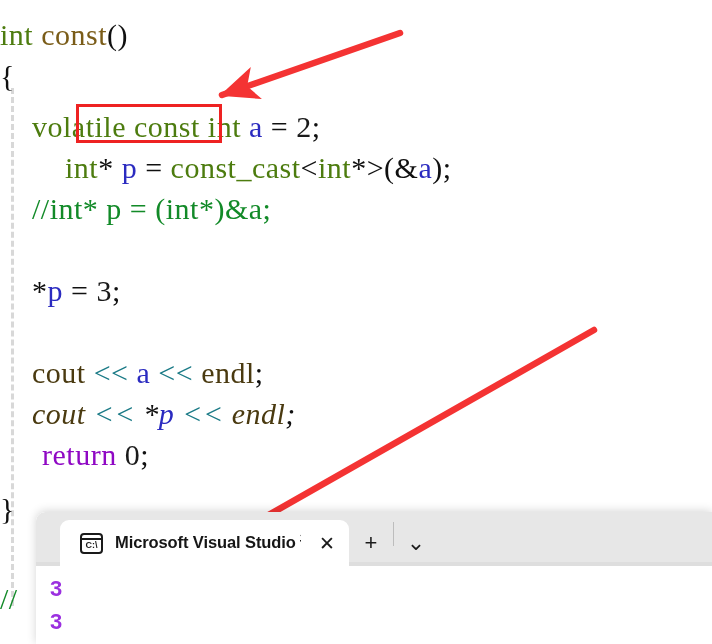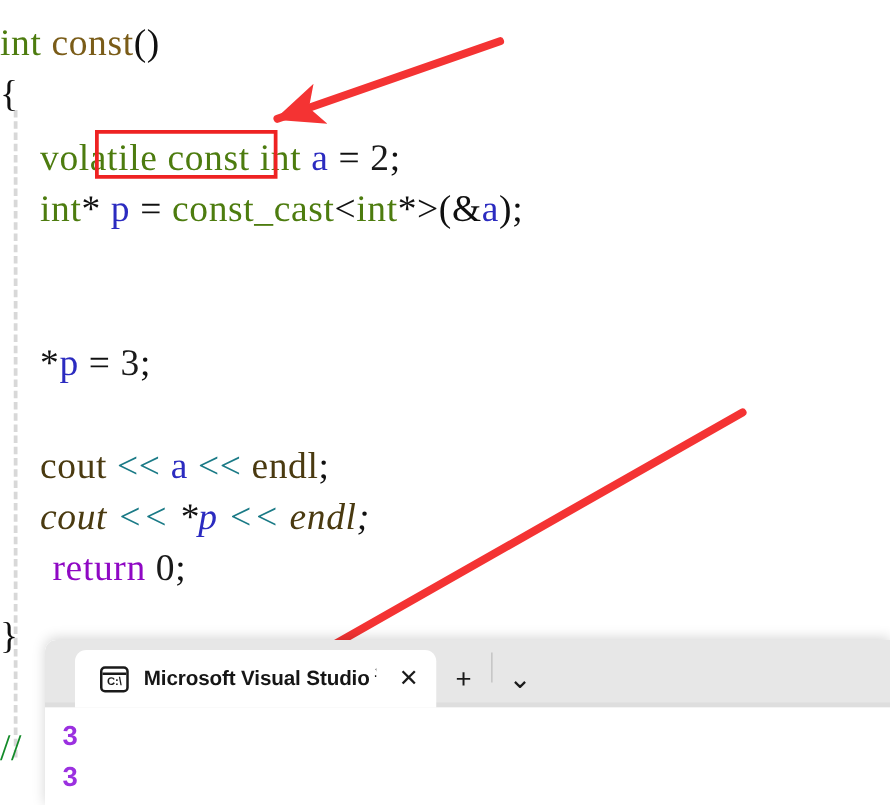--- a/index.html
+++ b/index.html
@@ -186,22 +186,22 @@
 <body>
 
 <div id="editor">
 
   <div id="indent-guide"></div>
 
   <div id="code-lines">
       <div class="code-line" style="top: 14px;"><span class="kw">int</span><span class="punc"> </span><span class="fn">const</span><span class="punc">()</span></div>
       <div class="code-line" style="top: 55px;"><span class="punc">{</span></div>
       <div class="code-line" style="top: 106px;"><span class="punc">    </span><span class="kw">volatile</span><span class="punc"> </span><span class="kw">const</span><span class="punc"> </span><span class="kw">int</span><span class="punc"> </span><span class="var">a</span><span class="punc"> = </span><span class="num">2</span><span class="punc">;</span></div>
-      <div class="code-line" style="top: 147px;"><span class="punc">    </span><span class="kw">int</span><span class="punc">* </span><span class="var">p</span><span class="punc"> = </span><span class="kw">const_cast</span><span class="punc">&lt;</span><span class="kw">int</span><span class="punc">*&gt;(&amp;</span><span class="var">a</span><span class="punc">);</span></div>
-      <div class="code-line" style="top: 188px;"><span class="punc">    </span></div>
+      <div class="code-line" style="top: 147px; margin-left: 33px;"><span class="punc">    </span><span class="kw">int</span><span class="punc">* </span><span class="var">p</span><span class="punc"> = </span><span class="kw">const_cast</span><span class="punc">&lt;</span><span class="kw">int</span><span class="punc">*&gt;(&amp;</span><span class="var">a</span><span class="punc">);</span></div>
+      <div class="code-line" style="top: 188px;"><span class="punc">    </span><span class="cmt">//int* p = (int*)&amp;a;</span></div>
       <div class="code-line" style="top: 229px;"></div>
       <div class="code-line" style="top: 270px;"><span class="punc">    </span><span class="punc">*</span><span class="var">p</span><span class="punc"> = </span><span class="num">3</span><span class="punc">;</span></div>
       <div class="code-line" style="top: 311px;"></div>
       <div class="code-line" style="top: 352px;"><span class="punc">    </span><span class="obj">cout</span><span class="punc"> </span><span class="op">&lt;&lt;</span><span class="punc"> </span><span class="var">a</span><span class="punc"> </span><span class="op">&lt;&lt;</span><span class="punc"> </span><span class="obj">endl</span><span class="punc">;</span></div>
       <div class="code-line" style="top: 393px; font-style: italic;"><span class="punc">    </span><span class="obj">cout</span><span class="punc"> </span><span class="op">&lt;&lt;</span><span class="punc"> *</span><span class="var">p</span><span class="punc"> </span><span class="op">&lt;&lt;</span><span class="punc"> </span><span class="obj">endl</span><span class="punc">;</span></div>
       <div class="code-line" style="top: 434px; padding-left: 10px;"><span class="punc">    </span><span class="kw-ctl">return</span><span class="punc"> </span><span class="num">0</span><span class="punc">;</span></div>
       <div class="code-line" style="top: 488px;"><span class="punc">}</span></div>
       <div class="code-line" style="top: 578px;"><span class="cmt">//</span></div>
     </div>
 

